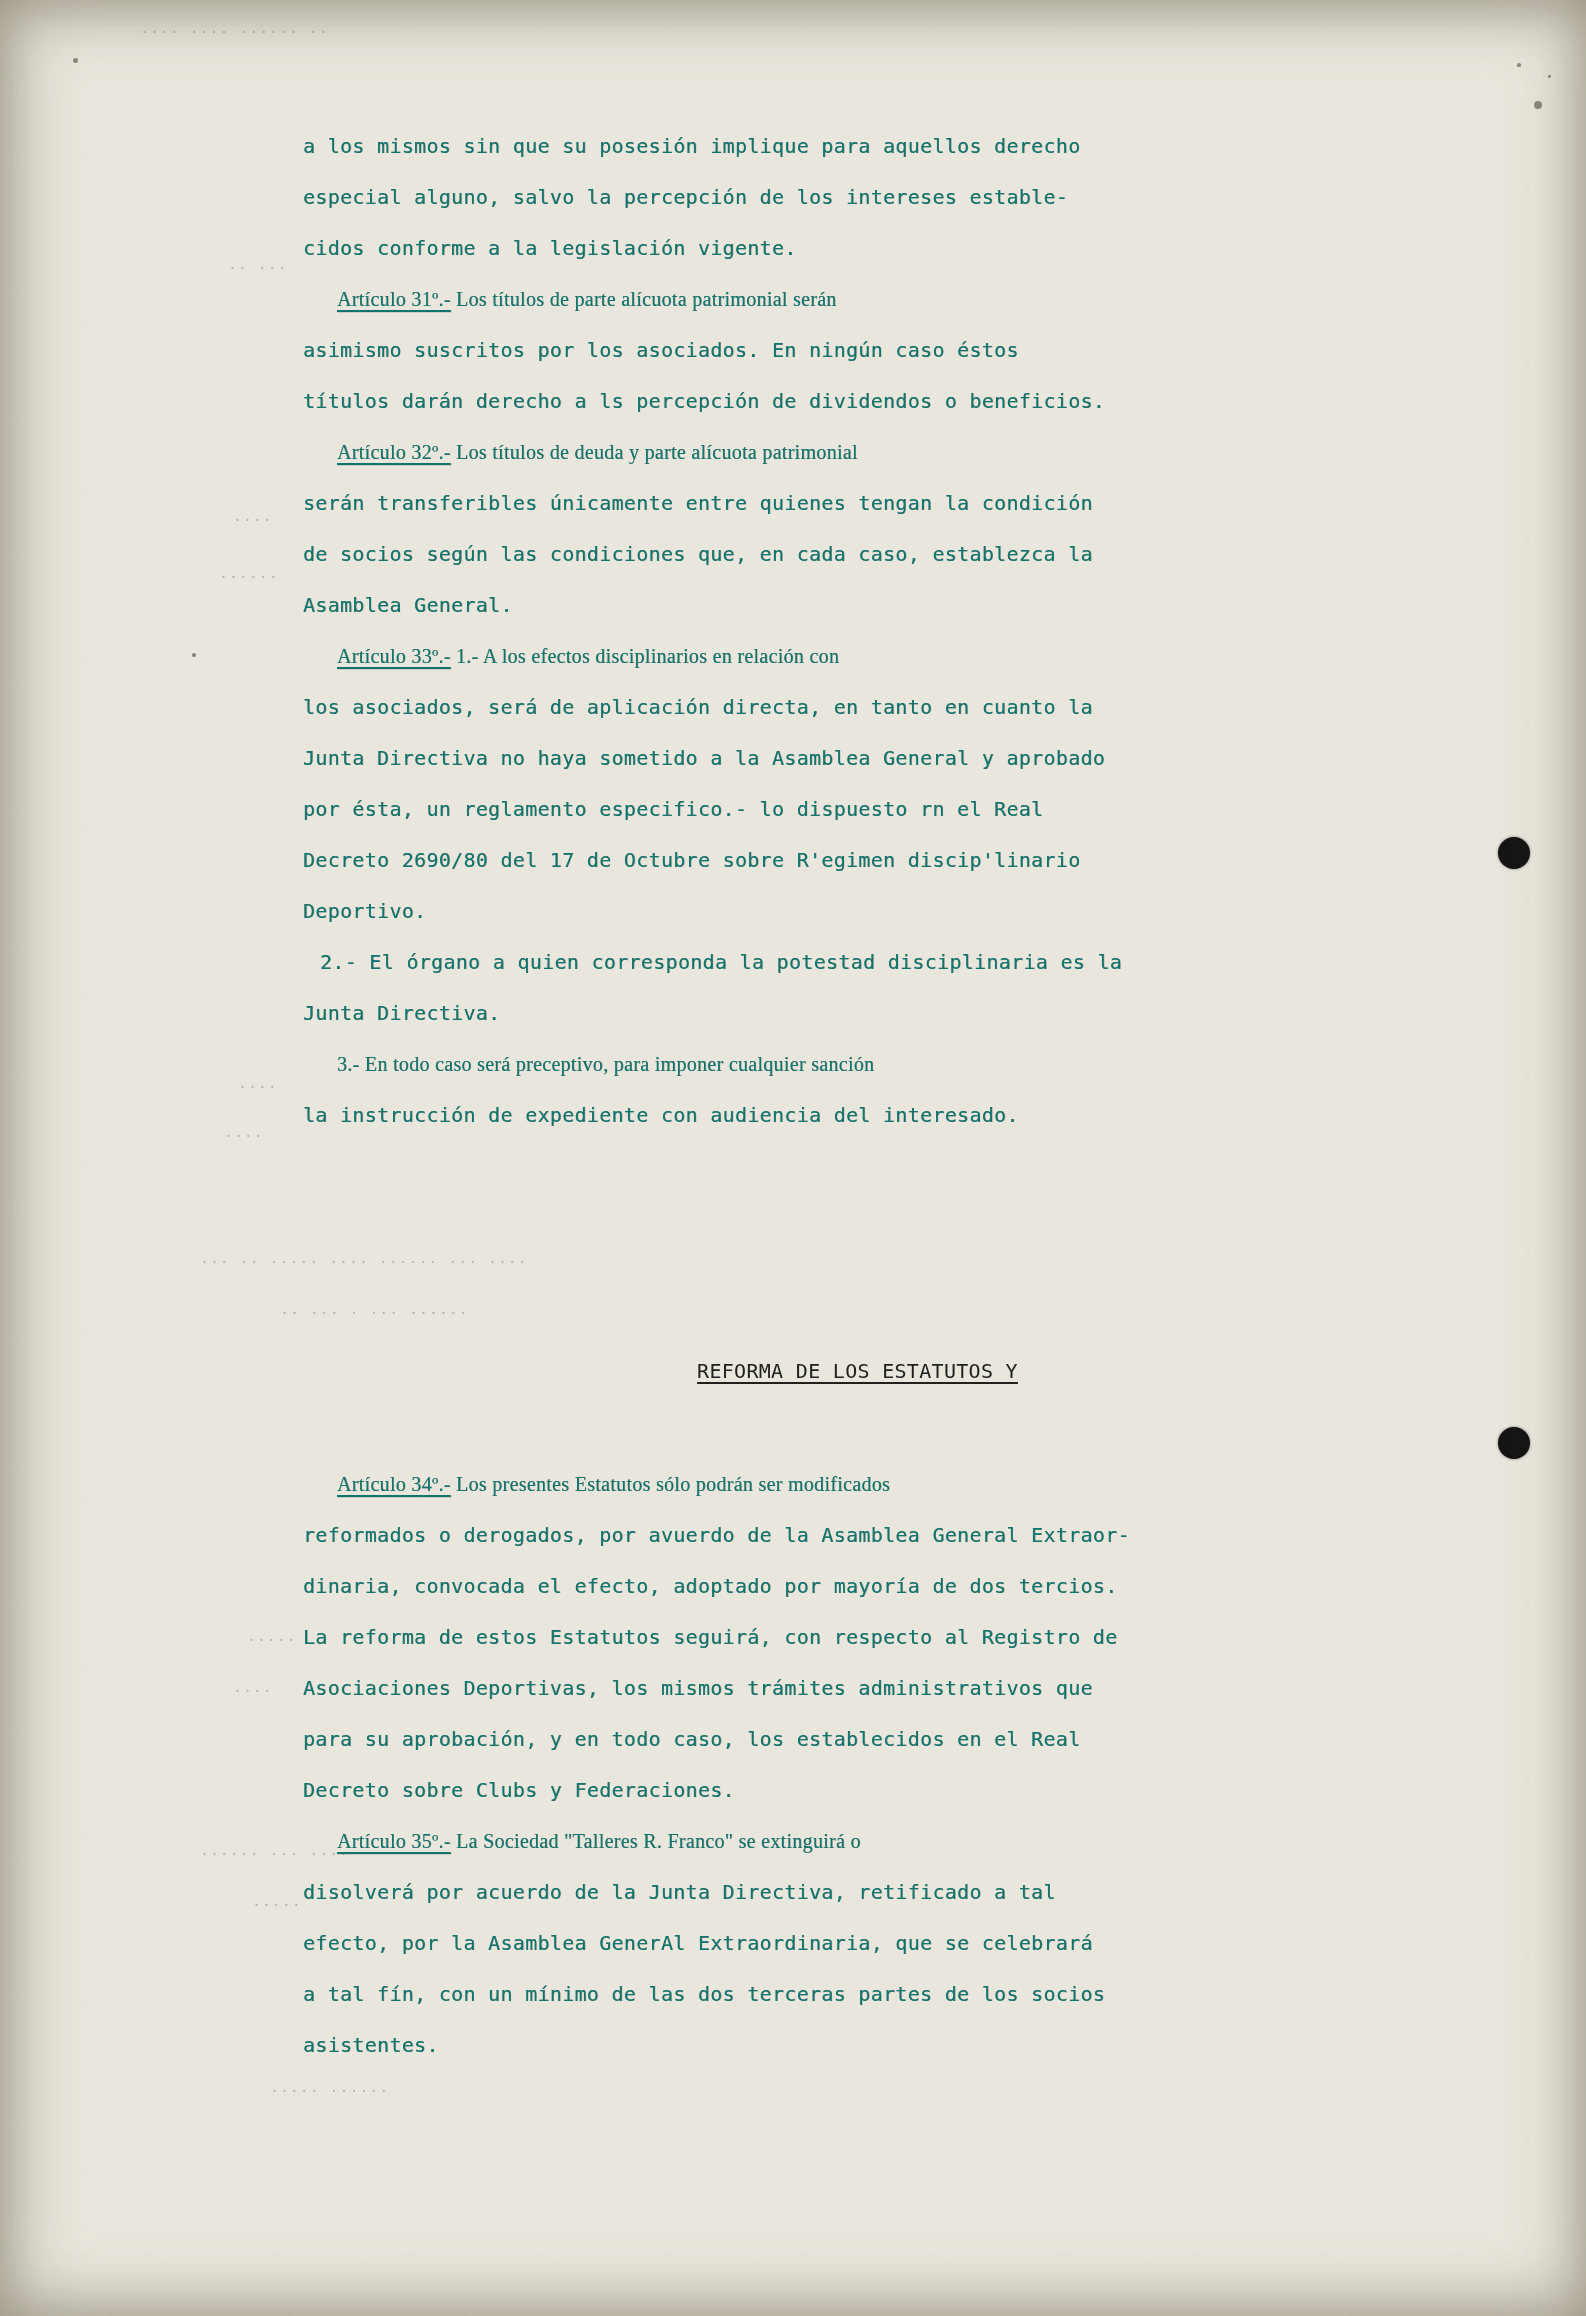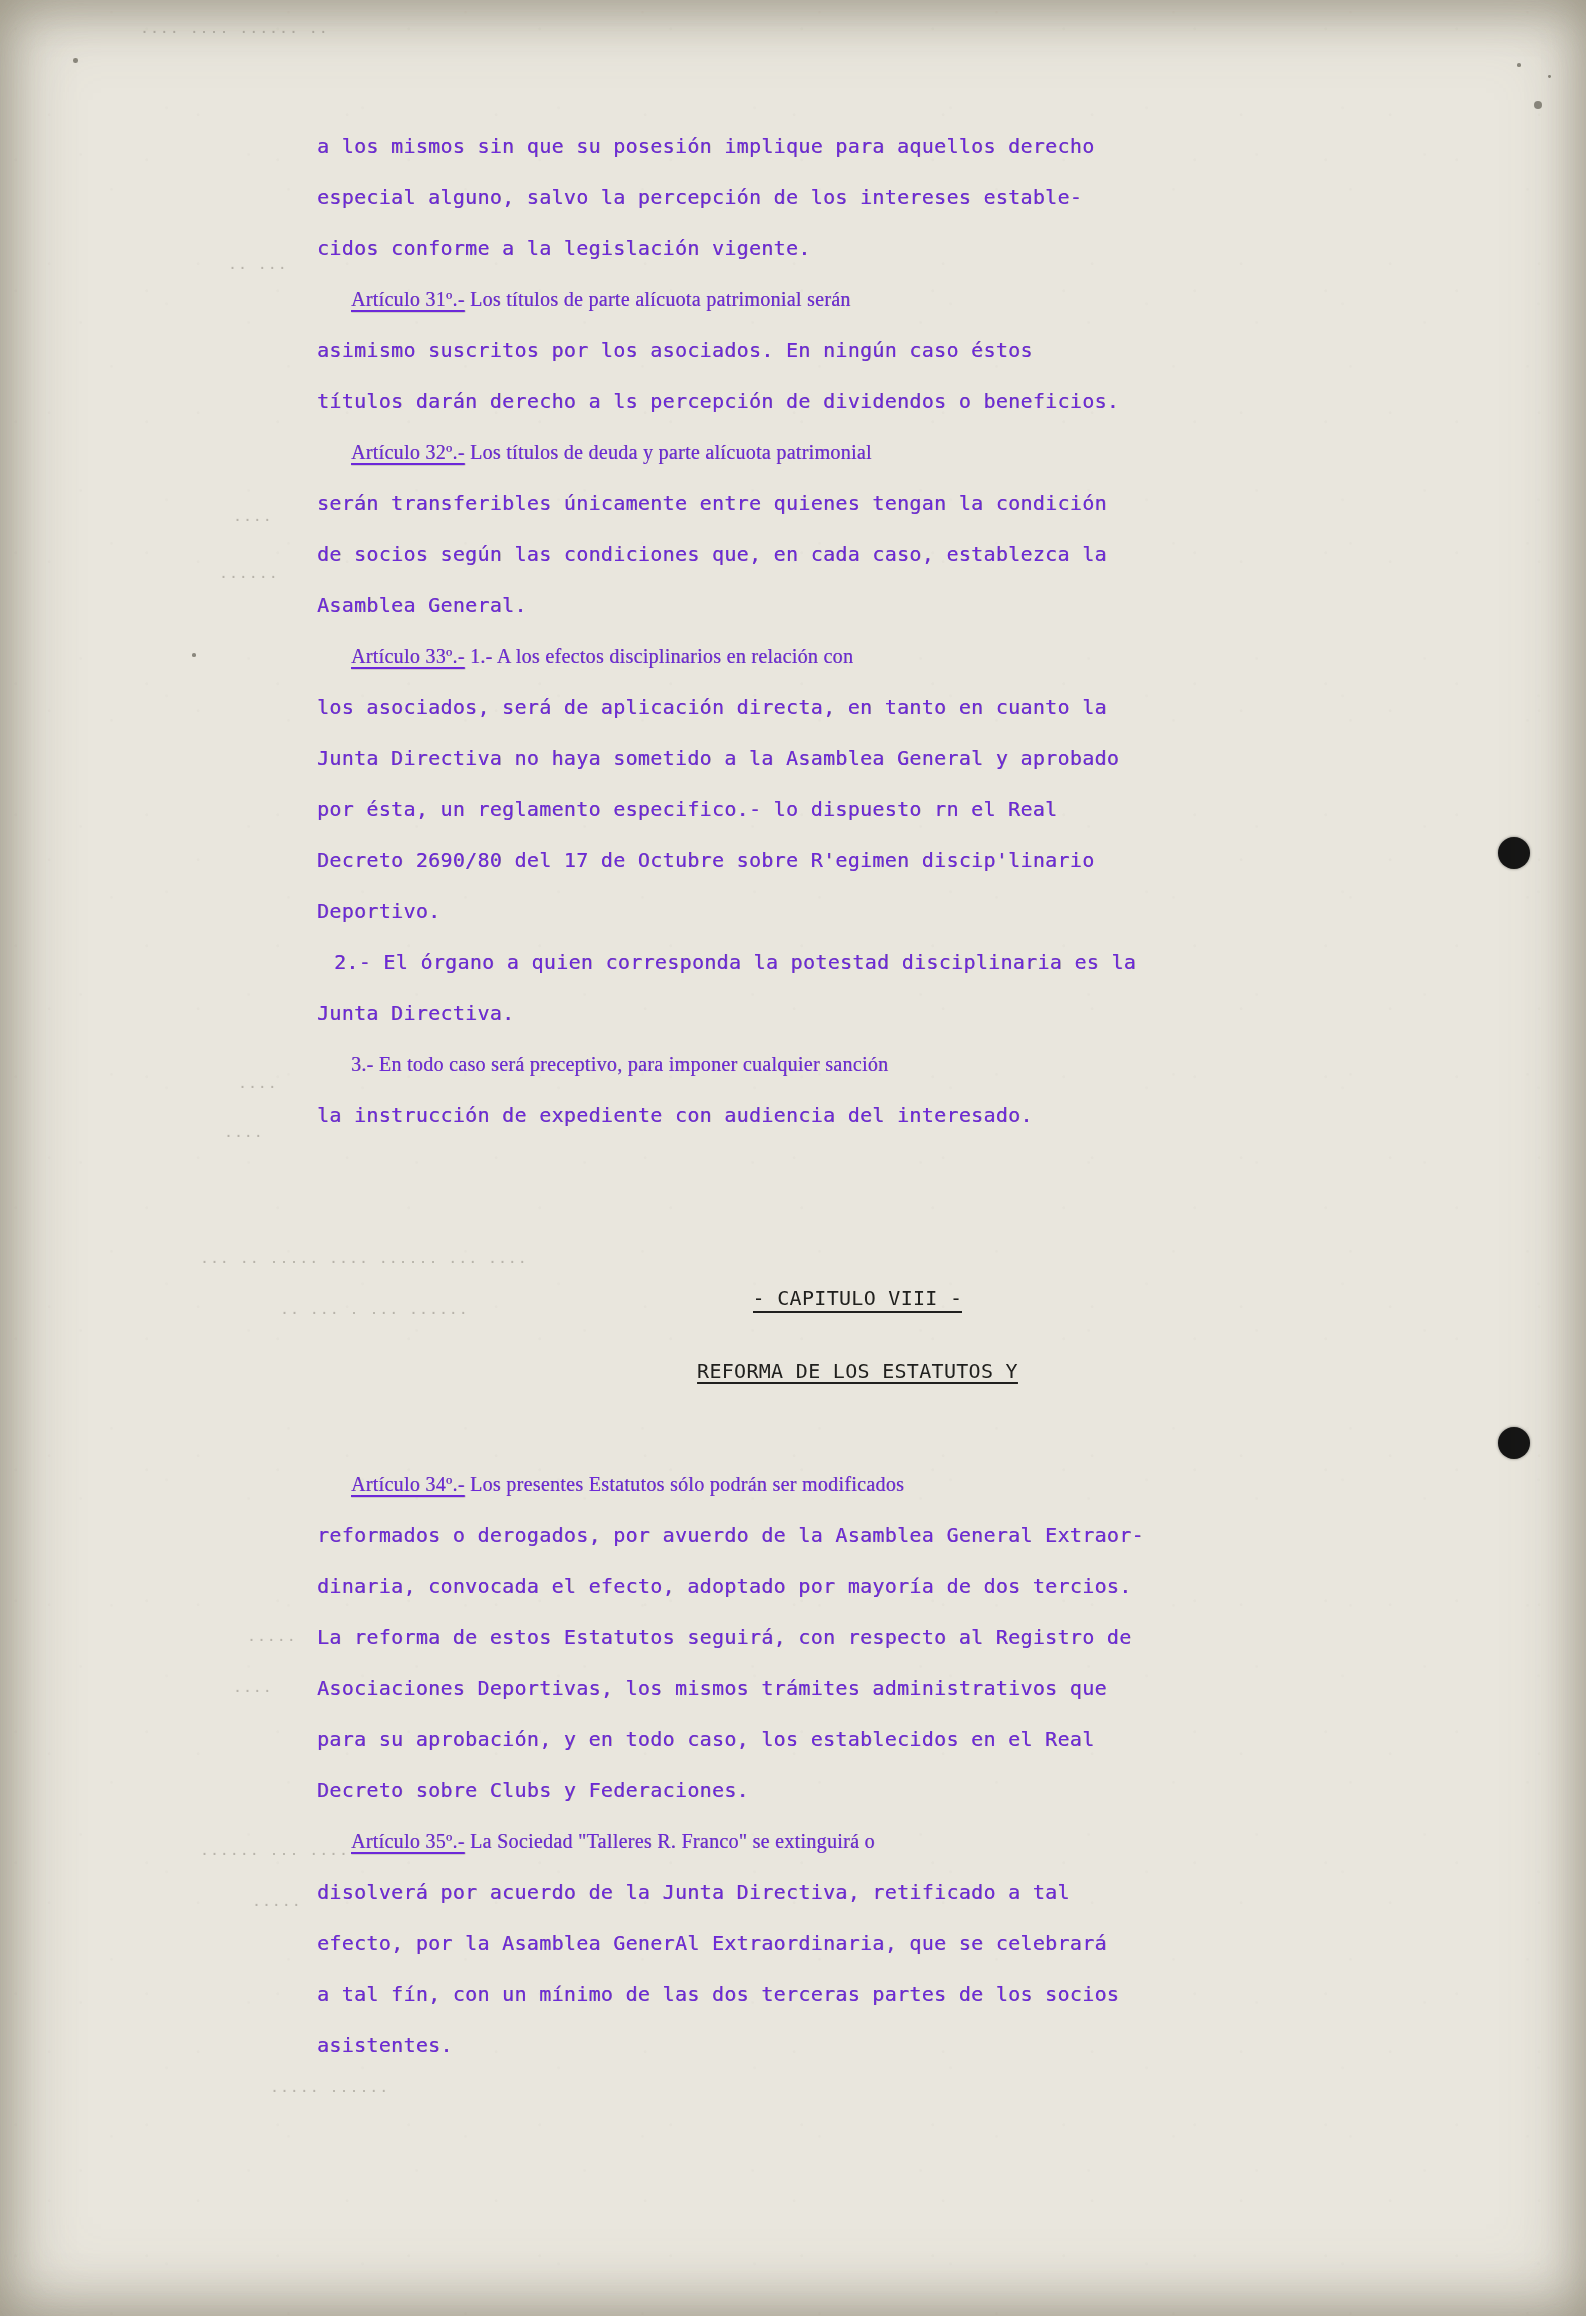--- a/index.html
+++ b/index.html
@@ -60,24 +60,24 @@
   #hole-top { left: 1498px; top: 837px; }
   #hole-bottom { left: 1498px; top: 1427px; }
   
   .speck {
     position: absolute;
     background: rgba(60,56,46,0.55);
     border-radius: 50%;
   }
   .text-body {
     position: absolute;
-    left: 317px;
+    left: 303px;
     top: 121px;
     width: 1081px;
-    color: #6d28d9;
+    color: #0f766e;
     font-size: 20px;
     line-height: 51px;
     letter-spacing: 0.3px;
     white-space: pre-wrap;
   }
   .ln {
     display: block;
     height: 51px;
     text-shadow: 0.4px 0.3px 0 rgba(40,38,32,0.45);
   }
@@ -131,23 +131,20 @@
   <div class="ghost" style="left:270px; top:2079px;">.....  ......</div>
 
   <div class="speck" style="left:73px;  top:58px;  width:4.7px;  height:4.7px;"></div>
   <div class="speck" style="left:1534px;top:101px; width:8.4px;  height:8.4px;"></div>
   <div class="speck" style="left:1517px;top:63px;  width:3.7px;  height:3.7px;"></div>
   <div class="speck" style="left:1548px;top:75px;  width:2.8px;  height:2.8px;"></div>
   <div class="speck" style="left:192px; top:653px; width:3.7px;  height:3.7px;"></div>
 
   <div class="text-body" id="block1"><div class="ln">a los mismos sin que su posesión implique para aquellos derecho</div><div class="ln">especial alguno, salvo la percepción de los intereses estable-</div><div class="ln">cidos conforme a la legislación vigente.</div><div class="ln ind"><span class="u">Artículo 31º.-</span><span> Los títulos de parte alícuota patrimonial serán</span></div><div class="ln">asimismo suscritos por los asociados. En ningún caso éstos</div><div class="ln">títulos darán derecho a ls percepción de dividendos o beneficios.</div><div class="ln ind"><span class="u">Artículo 32º.-</span><span> Los títulos de deuda y parte alícuota patrimonial</span></div><div class="ln">serán transferibles únicamente entre quienes tengan la condición</div><div class="ln">de socios según las condiciones que, en cada caso, establezca la</div><div class="ln">Asamblea General.</div><div class="ln ind"><span class="u">Artículo 33º.-</span><span> 1.- A los efectos disciplinarios en relación con</span></div><div class="ln">los asociados, será de aplicación directa, en tanto en cuanto la</div><div class="ln">Junta Directiva no haya sometido a la Asamblea General y aprobado</div><div class="ln">por ésta, un reglamento especifico.- lo dispuesto rn el Real</div><div class="ln">Decreto 2690/80 del 17 de Octubre sobre R'egimen discip'linario</div><div class="ln">Deportivo.</div><div class="ln ind2">2.- El órgano a quien corresponda la potestad disciplinaria es la</div><div class="ln">Junta Directiva.</div><div class="ln ind">3.- En todo caso será preceptivo, para imponer cualquier sanción</div><div class="ln">la instrucción de expediente con audiencia del interesado.</div></div>
 
-  <div class="chapter-head" style="top:1286px;">
-    <span class="dblrule">- CAPITULO VIII -</span>
-  </div>
   <div class="chapter-head" style="top:1359px;">
     <span class="u">REFORMA DE LOS ESTATUTOS Y</span>
   </div>
 
   <div class="text-body" id="block2" style="top:1459px;"><div class="ln ind"><span class="u">Artículo 34º.-</span><span> Los presentes Estatutos sólo podrán ser modificados</span></div><div class="ln">reformados o derogados, por avuerdo de la Asamblea General Extraor-</div><div class="ln">dinaria, convocada el efecto, adoptado por mayoría de dos tercios.</div><div class="ln">La reforma de estos Estatutos seguirá, con respecto al Registro de</div><div class="ln">Asociaciones Deportivas, los mismos trámites administrativos que</div><div class="ln">para su aprobación, y en todo caso, los establecidos en el Real</div><div class="ln">Decreto sobre Clubs y Federaciones.</div><div class="ln ind"><span class="u">Artículo 35º.-</span><span> La Sociedad "Talleres R. Franco" se extinguirá o</span></div><div class="ln">disolverá por acuerdo de la Junta Directiva, retificado a tal</div><div class="ln">efecto, por la Asamblea GenerAl Extraordinaria, que se celebrará</div><div class="ln">a tal fín, con un mínimo de las dos terceras partes de los socios</div><div class="ln">asistentes.</div></div>
 
   <div class="hole" id="hole-top"></div>
   <div class="hole" id="hole-bottom"></div>
 
   <div class="grain"></div>

